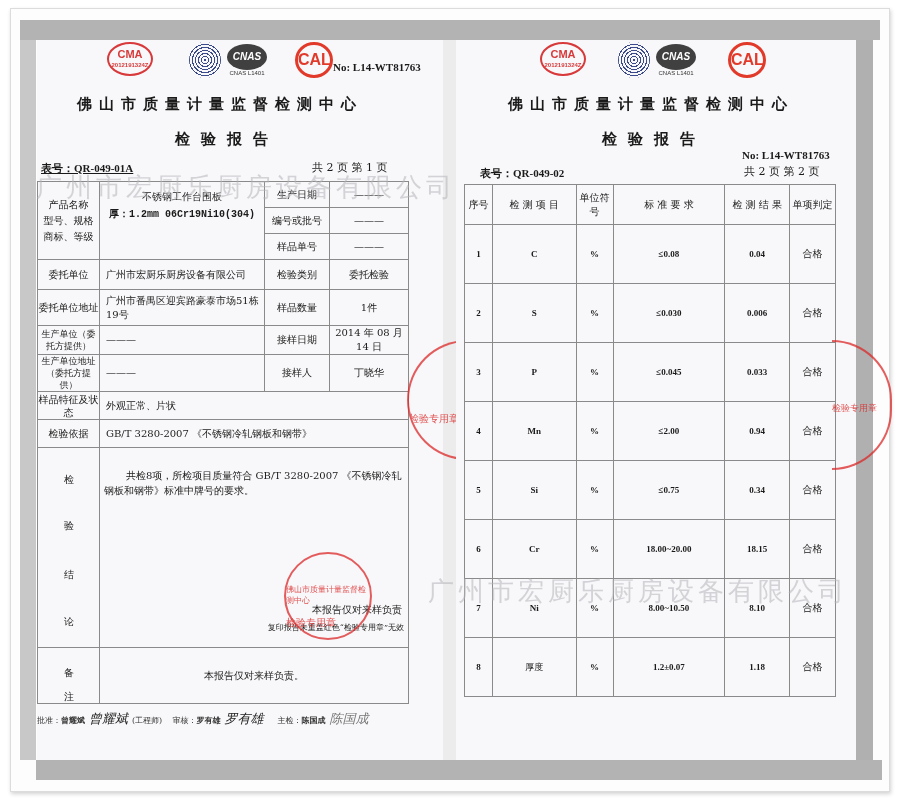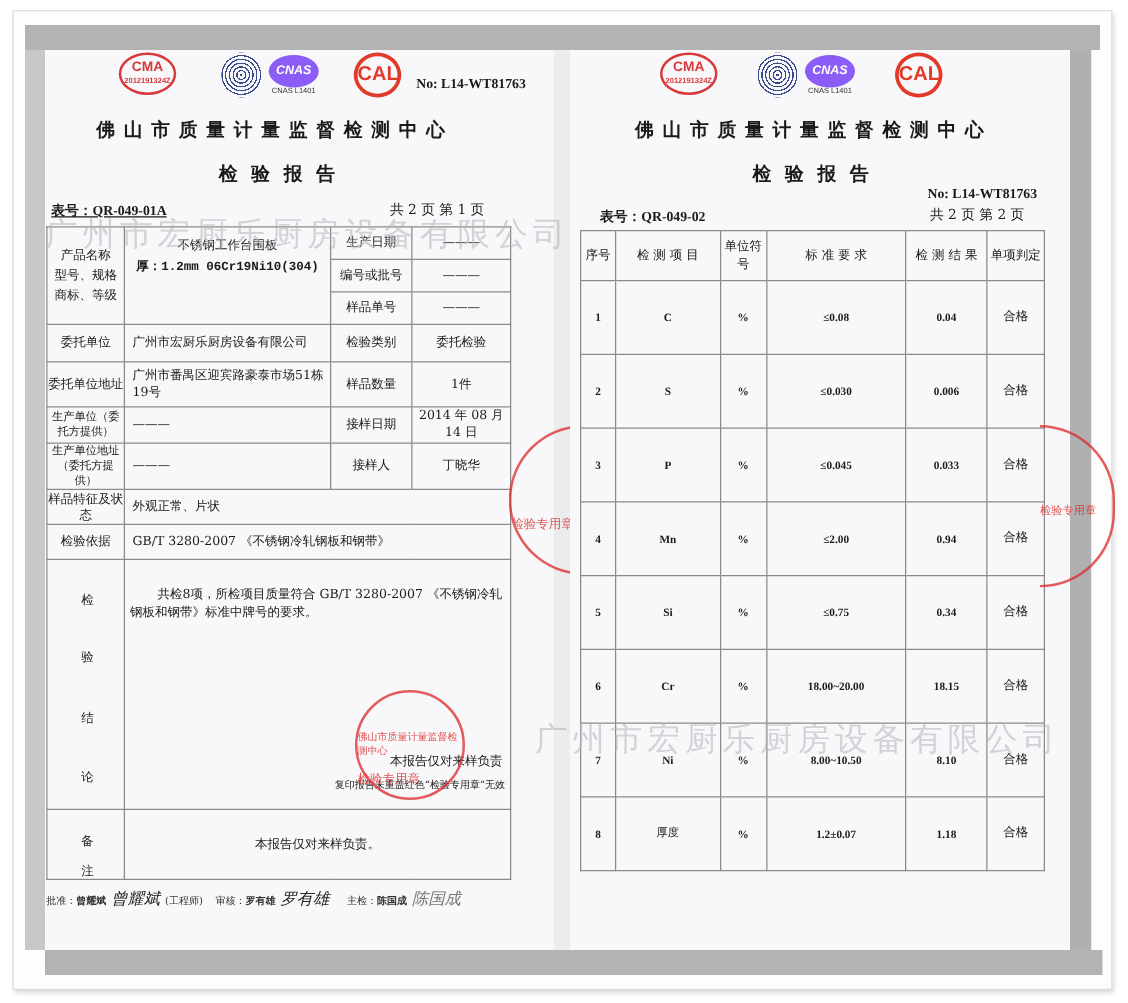--- a/index.html
+++ b/index.html
@@ -16,34 +16,34 @@
   .gray-left { position: absolute; left: 20px; top: 40px; width: 16px; height: 720px; background: #c8c8c8; }
   .gray-mid { position: absolute; left: 440px; top: 40px; width: 16px; height: 720px; background: #ececec; }
   .gray-right { position: absolute; left: 855px; top: 40px; width: 18px; height: 720px; background: #b0b0b0; }
 
   .page {
     position: absolute; background: #f8f8fa;
   }
   .page.left { left: 37px; top: 40px; width: 406px; height: 720px; }
   .page.right { left: 456px; top: 40px; width: 400px; height: 720px; }
 
-  .logos { position: absolute; top: 2px; height: 44px; left: 0; right: 0; }
+  .logos { position: absolute; top: 2px; height: 44px; left: 12px; right: 0; }
   .logo { position: absolute; }
   .logo-cma {
     width: 46px; height: 34px; border: 2px solid #d8393a; border-radius: 50%;
     color: #d8393a; font: bold 11px "Liberation Sans", sans-serif; text-align: center; line-height: 14px; padding-top: 3px;
   }
   .logo-cma small { display:block; font-size: 6px; line-height: 8px; }
   .logo-ilac {
     width: 32px; height: 36px; border-radius: 50%;
     background: repeating-radial-gradient(circle, #3a4a8a 0 1px, #f8f8fa 1px 3px);
     color: #1e2a6a; font: bold 6px "Liberation Sans", sans-serif; text-align: center; line-height: 36px;
   }
   .logo-cnas {
-    width: 40px; height: 26px; border-radius: 50%; background: #8b5cf6;
+    width: 40px; height: 26px; border-radius: 50%; background: #404040;
     color: #fff; font: bold italic 10px "Liberation Sans", sans-serif; text-align: center; line-height: 26px;
   }
   .logo-cnas-sub { font: 6px "Liberation Sans", sans-serif; color: #333; text-align: center; width: 40px; }
   .logo-cal {
     width: 38px; height: 36px; border: 3px solid #e23a2a; border-radius: 50%;
     color: #e23a2a; font: bold 16px "Liberation Sans", sans-serif; text-align: center; line-height: 30px;
   }
 
   .report-no { position: absolute; font: bold 11px "Liberation Serif", serif; }
   .org-title { position: absolute; font: bold 15px "DejaVu Serif", serif; letter-spacing: 7px; white-space: nowrap; }

